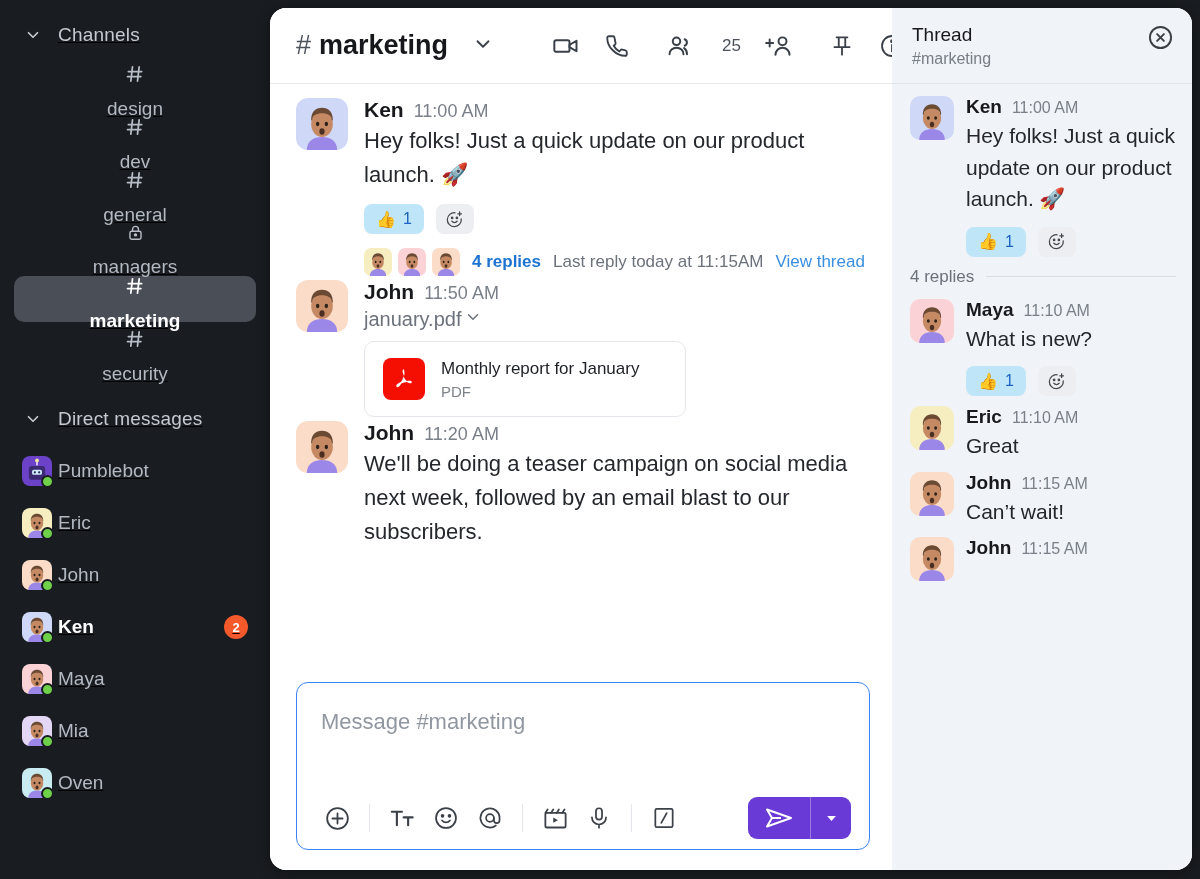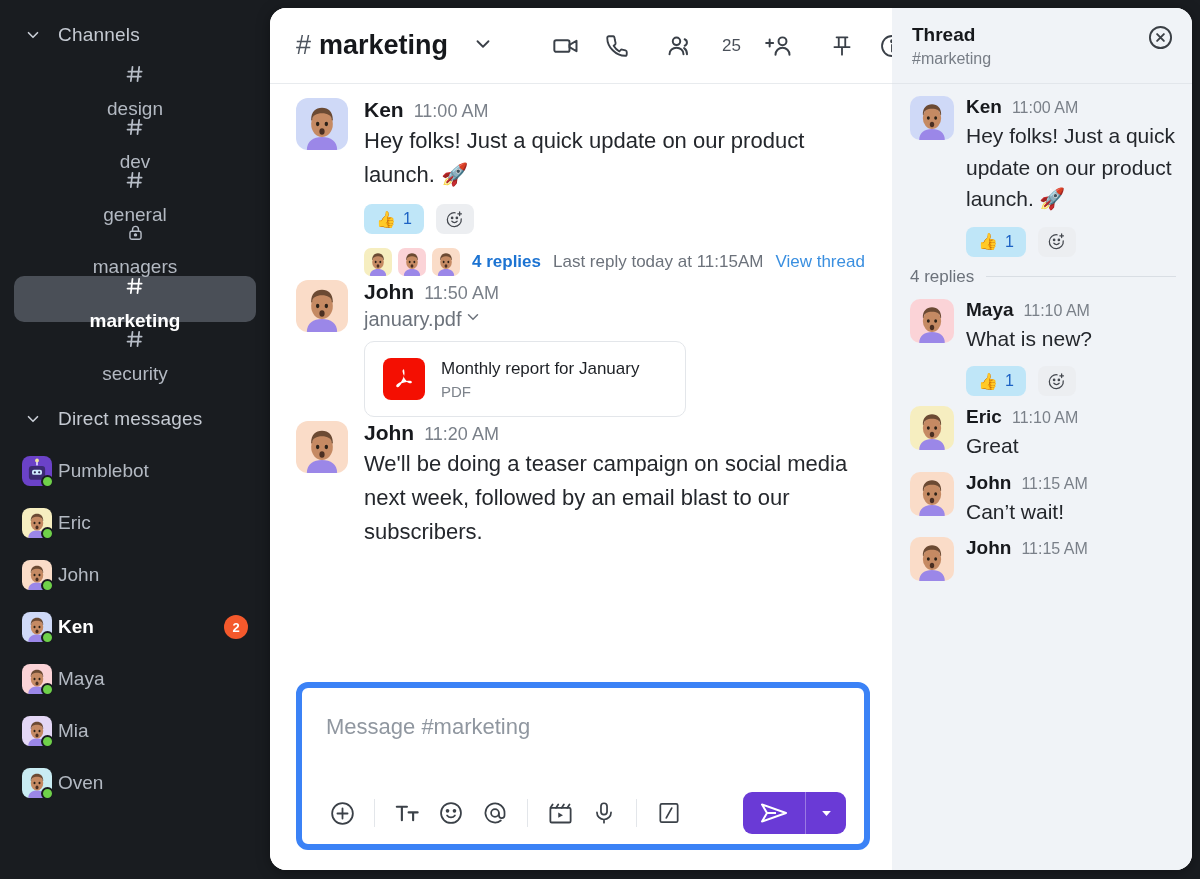--- a/index.html
+++ b/index.html
@@ -7,21 +7,21 @@
     width: 1200px; height: 879px; overflow: hidden;
     font-family: "Liberation Sans", sans-serif;
     background: #191c20;
   }
   .app { position: relative; width: 1200px; height: 879px; background: #191c20; display: flex; }
 
   
   .sidebar {
     width: 270px; height: 879px; background: #191c20;
     padding: 18px 14px 0 14px; flex: 0 0 270px;
-    display: flex; flex-direction: column; overflow: hidden;
+    display: flex; flex-direction: column; overflow: hidden; text-decoration: underline;
   }
   .sec-header {
     display: flex; align-items: center; gap: 16px;
     padding: 6px 10px; margin-bottom: 12px; cursor: pointer;
   }
   .sec-header .chev { width: 18px; display: flex; justify-content: center; color: #c9ced6; }
   .sec-header .label { color: #c5cad2; font-size: 19px; letter-spacing: .2px; }
 
   .ch-item {
     display: flex; align-items: center; gap: 14px;
@@ -126,21 +126,21 @@
   }
   .pdf-ico {
     width: 42px; height: 42px; border-radius: 8px; background: #f40f02;
     display: flex; align-items: center; justify-content: center; flex: 0 0 auto;
   }
   .ftitle { font-size: 17px; color: #1d2025; }
   .ftype { font-size: 15px; color: #7d838b; margin-top: 4px; }
 
   
   .composer {
-    margin: 6px 22px 20px 26px; border: 6px solid #3b82f6; border-radius: 12px;
+    margin: 6px 22px 20px 26px; border: 1px solid #3b82f6; border-radius: 12px;
     display: flex; flex-direction: column; height: 168px; background: #fff;
   }
   .cinput { flex: 1 1 auto; padding: 26px 24px; font-size: 22px; color: #9097a0; cursor: text; }
   .ctools { height: 62px; display: flex; align-items: center; padding: 0 18px; gap: 0; }
   .tb { width: 44px; height: 40px; display: flex; align-items: center; justify-content: center;
         color: #3b4148; cursor: pointer; }
   .tsep { width: 1px; height: 28px; background: #e3e6ea; margin: 0 10px; }
   .send {
     margin-left: auto; background: #6a3ad6; border-radius: 9px; height: 42px;
     display: flex; align-items: center; cursor: pointer; overflow: hidden;
@@ -151,21 +151,21 @@
 
   
   .thread {
     width: 300px; flex: 0 0 300px; background: #f0f3f7;
     display: flex; flex-direction: column; overflow: hidden;
   }
   .th-head {
     height: 76px; padding: 16px 18px 0 20px; display: flex;
     align-items: flex-start; border-bottom: 1px solid #e2e6eb;
   }
-  .th-head .tt { font-size: 19px; font-weight: bold; color: #16181c; }
+  .th-head .tt { font-size: 19px; font-weight: normal; color: #16181c; }
   .th-head .ts { font-size: 16px; color: #777d86; margin-top: 4px; }
   .th-close { margin-left: auto; color: #3b4046; cursor: pointer; }
 
   .th-body { flex: 1 1 auto; padding: 12px 16px 0 18px; overflow: hidden; }
   .th-msg { display: flex; gap: 12px; margin-bottom: 10px; }
   .th-name { font-size: 19px; font-weight: bold; color: #17191d; }
   .th-time { font-size: 16px; color: #7a8089; }
   .th-text { font-size: 21px; line-height: 1.5; color: #24272c; }
 
   .rep-div { display: flex; align-items: center; gap: 12px; margin: 8px 0 12px; }

